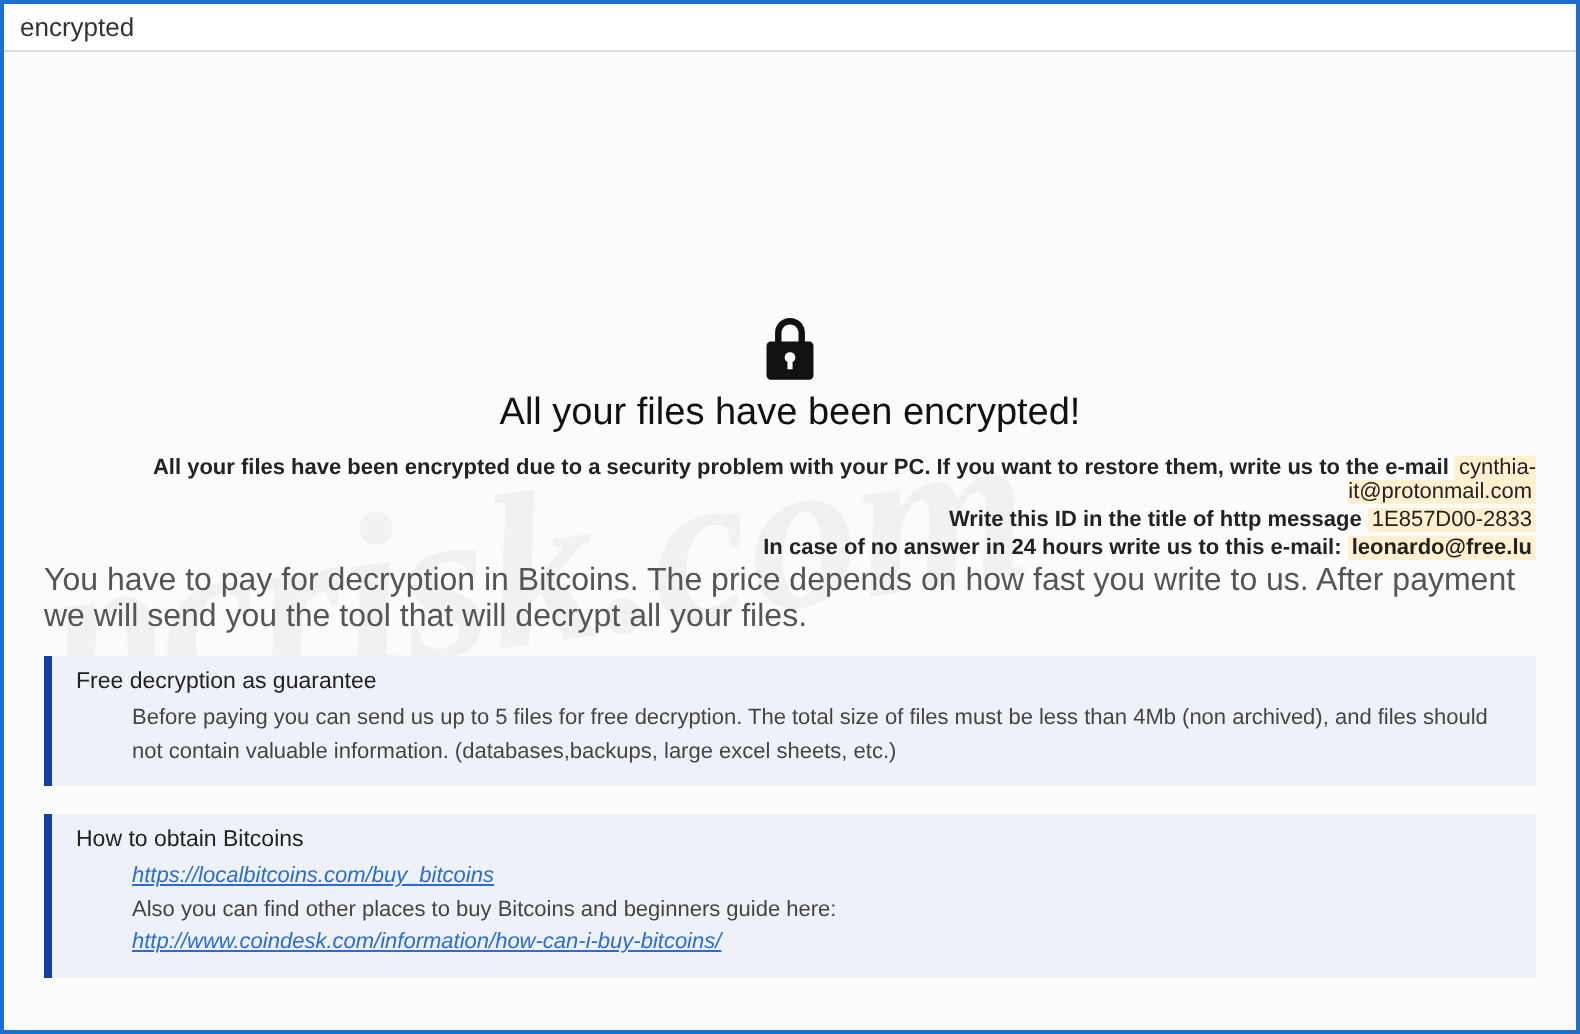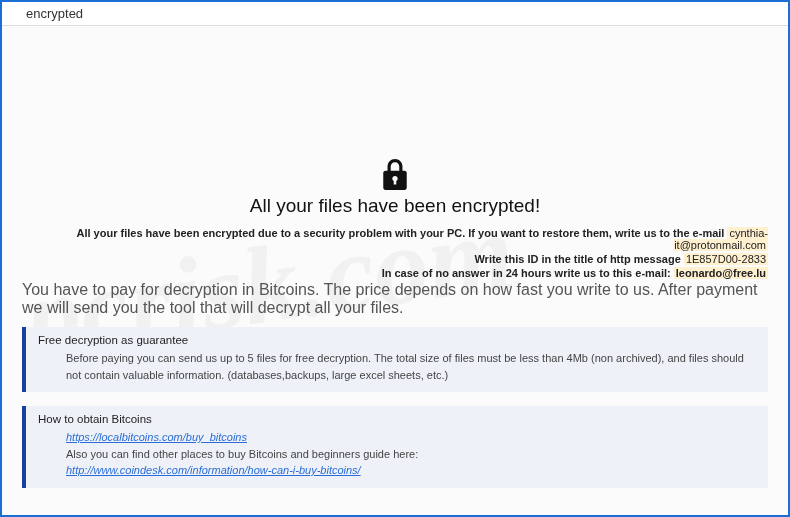--- a/index.html
+++ b/index.html
@@ -13,21 +13,21 @@
     .window {
       border: 2px solid #1a6fd4;
       background: #fafafa;
       width: 100%;
       height: 100%;
       display: flex;
       flex-direction: column;
     }
     .titlebar {
       background: #ffffff;
-      padding: 4px 24px;
+      padding: 4px 8px;
       font-size: 13px;
       color: #333;
       border-bottom: 1px solid #ddd;
     }
     .content {
       flex: 1;
       padding: 6px 20px 14px 20px;
       background: #fbfbfb;
       overflow: hidden;
       font-size: 11px;

